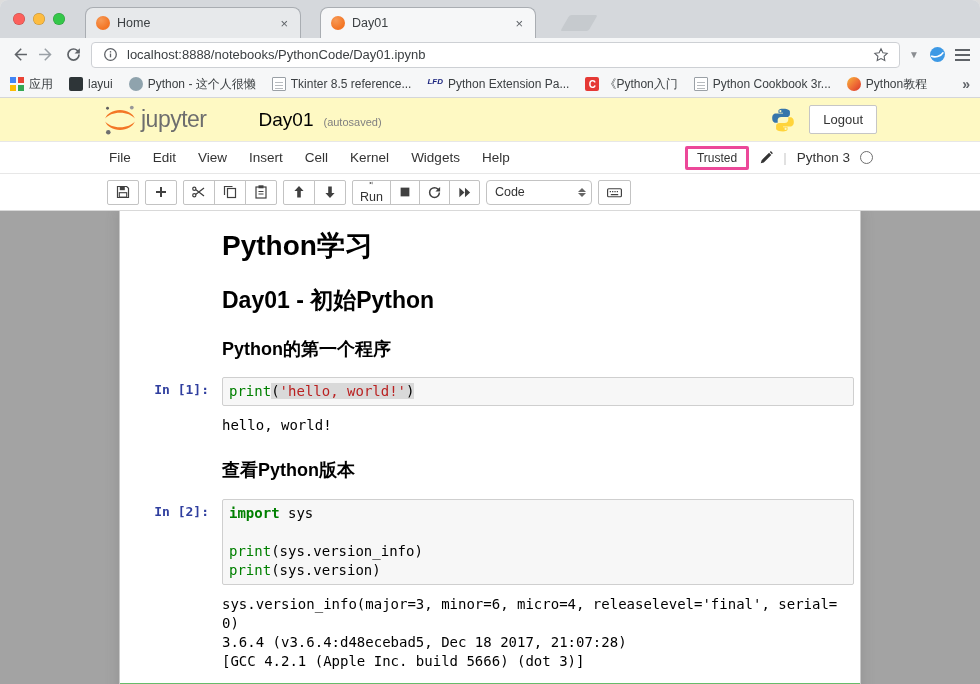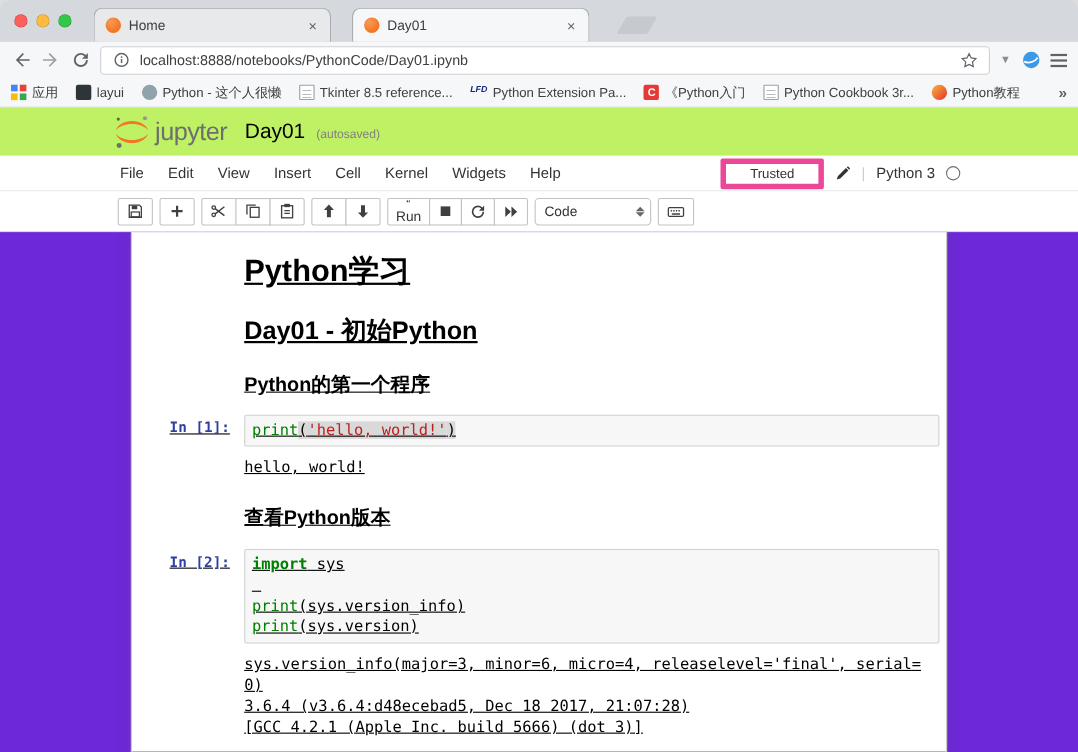--- a/index.html
+++ b/index.html
@@ -43,57 +43,57 @@
   .ico-dark { background:#2E3538; }
   .ico-circle { background:#8FA3AD; border-radius:50%; }
   .ico-page { background:#fff; border:1px solid #9AA0A6; border-radius:1px;
       background-image:repeating-linear-gradient(#fff 0 2px, #B7BBBF 2px 3px); background-size:8px 10px; background-position:2px 2px; background-repeat:no-repeat; }
   .ico-text { width:auto; font-size:8px; font-weight:bold; font-style:italic; color:#1A237E; border-radius:0; }
   .ico-red { background:#E53935; color:#fff; font-size:10px; font-weight:bold; display:flex; align-items:center; justify-content:center; }
   .ico-multi { background:linear-gradient(135deg,#F6B73C 0%,#EF6C35 55%,#D7352B 100%); border-radius:50%; }
   .bm-overflow { margin-left:auto; color:#5F6368; font-size:14px; font-weight:bold; }
 
   
-  .jheader { height:44px; background:#bef264; border-bottom:1px solid #E7E7E7; display:flex; align-items:center; padding:0 103px; }
+  .jheader { height:44px; background:#fef9c3; border-bottom:1px solid #E7E7E7; display:flex; align-items:center; padding:0 103px;gap:36px; }
   .jlogo { display:flex; align-items:center; gap:4px; }
   .jlogo-text { font-size:23px; color:#6E6E6E; letter-spacing:-0.5px; }
   .title-wrap { display:flex; align-items:baseline; margin-left:16px; }
   .nbtitle { font-size:19px; color:#000; }
   .autosave { font-size:11px; color:#808080; margin-left:10px; }
   .jheader-right { margin-left:auto; display:flex; align-items:center; gap:13px; }
   .logout-btn { font-size:13px; color:#333; background:#fff; border:1px solid #C6C6C6; border-radius:2px; padding:6px 13px; }
 
   
   .menubar { height:32px; background:#fff; border-bottom:1px solid #E7E7E7; }
   .menubar-inner { width:766px; margin:0 auto; height:100%; display:flex; align-items:center; font-size:13.5px; color:#333; }
   .menu-item { padding:0 11px; }
   .menu-item:first-child { padding-left:2px; }
   .menubar-right { margin-left:auto; display:flex; align-items:center; gap:10px; }
-  .trusted { border:5px solid #ec4899; border-radius:2px; padding:2px 22px; font-size:12px; color:#333; }
+  .trusted { border:3px solid #ec4899; border-radius:2px; padding:2px 9px; font-size:12px; color:#333; }
   .sep { color:#CCC; }
   .kernel-circle { width:13px; height:13px; border:1.5px solid #6E6E6E; border-radius:50%; display:inline-block; }
 
   
   .toolbarwrap { height:37px; background:#fff; border-bottom:1px solid #D9D9D9; }
   .toolbar { width:766px; margin:0 auto; height:36px; display:flex; align-items:center; gap:6px; }
   .btn-group { display:flex; }
   .tbtn { height:25px; min-width:30px; background:#fff; border:1px solid #C3C3C3; border-radius:2px;
           display:flex; align-items:center; justify-content:center; gap:5px; padding:0 7px; font-size:12.5px; color:#333; }
   .btn-group .tbtn { border-radius:0; margin-left:-1px; }
   .btn-group .tbtn:first-child { border-radius:2px 0 0 2px; margin-left:0;flex-direction:column; }
   .btn-group .tbtn:last-child { border-radius:0 2px 2px 0; }
   .cell-type { height:25px; width:106px; border:1px solid #C3C3C3; border-radius:4px; background:#fff;
           display:flex; align-items:center; padding:0 3px 0 8px; font-size:12.5px; color:#333; }
   .spin { margin-left:auto; display:flex; flex-direction:column; gap:1px; padding:0 2px; }
   .spin b { width:0; height:0; border-left:4px solid transparent; border-right:4px solid transparent; }
   .spin b.up { border-bottom:4px solid #666; }
   .spin b.dn { border-top:4px solid #666; }
 
   
-  .content { height:473px; background:#6d28d9; overflow:hidden;text-decoration:underline; }
+  .content { height:473px; background:#a3a3a3; overflow:hidden; }
   .nb-page { width:742px; margin:0 auto; min-height:473px; background:#fff; border:1px solid #C9C9C9; border-top:none;
              box-shadow:0 0 12px 1px rgba(87,87,87,0.2); padding-top:6px; }
   .cell { display:flex; border:1px solid transparent; }
   .md-cell { padding:4px 5px; }
   .code-cell { padding:5px; flex-direction:column; }
   .io-row { display:flex; }
   .output-row { margin-top:6px; }
   .prompt-col { flex:0 0 96px; text-align:right; padding:5px 13px 0 0; font-family:"DejaVu Sans Mono",monospace;
                 font-size:13px; font-weight:bold; color:#303F9F; }
   .input-area { flex:1; }
@@ -230,20 +230,27 @@
         <circle cx="30.5" cy="4.8" r="2" fill="#989798"></circle>
         <circle cx="5.6" cy="31" r="2.4" fill="#6F7070"></circle>
         <circle cx="4.8" cy="5.6" r="1.5" fill="#615F5F"></circle>
       </svg>
       <span class="jlogo-text">jupyter</span>
     </div>
     <div class="title-wrap">
       <span class="nbtitle">Day01</span>
       <span class="autosave">(autosaved)</span>
     </div>
+    <div class="jheader-right">
+      <svg width="26" height="26" viewBox="0 0 24 24">
+        <path fill="#3776AB" d="M11.9 1.5c-4.4 0-4.1 1.9-4.1 1.9v2h4.2v.6H5.7S2 5.6 2 10.2c0 4.6 3.2 4.4 3.2 4.4h1.9v-2.1s-.1-3.2 3.1-3.2h5.2s3-.1 3-2.9V4.1s.3-2.6-6.5-2.6zM9.6 2.8a1 1 0 1 1 0 2 1 1 0 0 1 0-2z"></path>
+        <path fill="#FFD43B" d="M12.1 22.5c4.4 0 4.1-1.9 4.1-1.9v-2h-4.2V18h6.3s3.7.4 3.7-4.2c0-4.6-3.2-4.4-3.2-4.4h-1.9v2.1s.1 3.2-3.1 3.2H8.6s-3 .1-3 2.9v2.3s-.3 2.6 6.5 2.6zm2.3-1.3a1 1 0 1 1 0-2 1 1 0 0 1 0 2z"></path>
+      </svg>
+      <button class="logout-btn">Logout</button>
+    </div>
   </div>
 
   <div class="menubar">
     <div class="menubar-inner">
       <span class="menu-item">File</span>
       <span class="menu-item">Edit</span>
       <span class="menu-item">View</span>
       <span class="menu-item">Insert</span>
       <span class="menu-item">Cell</span>
       <span class="menu-item">Kernel</span>

